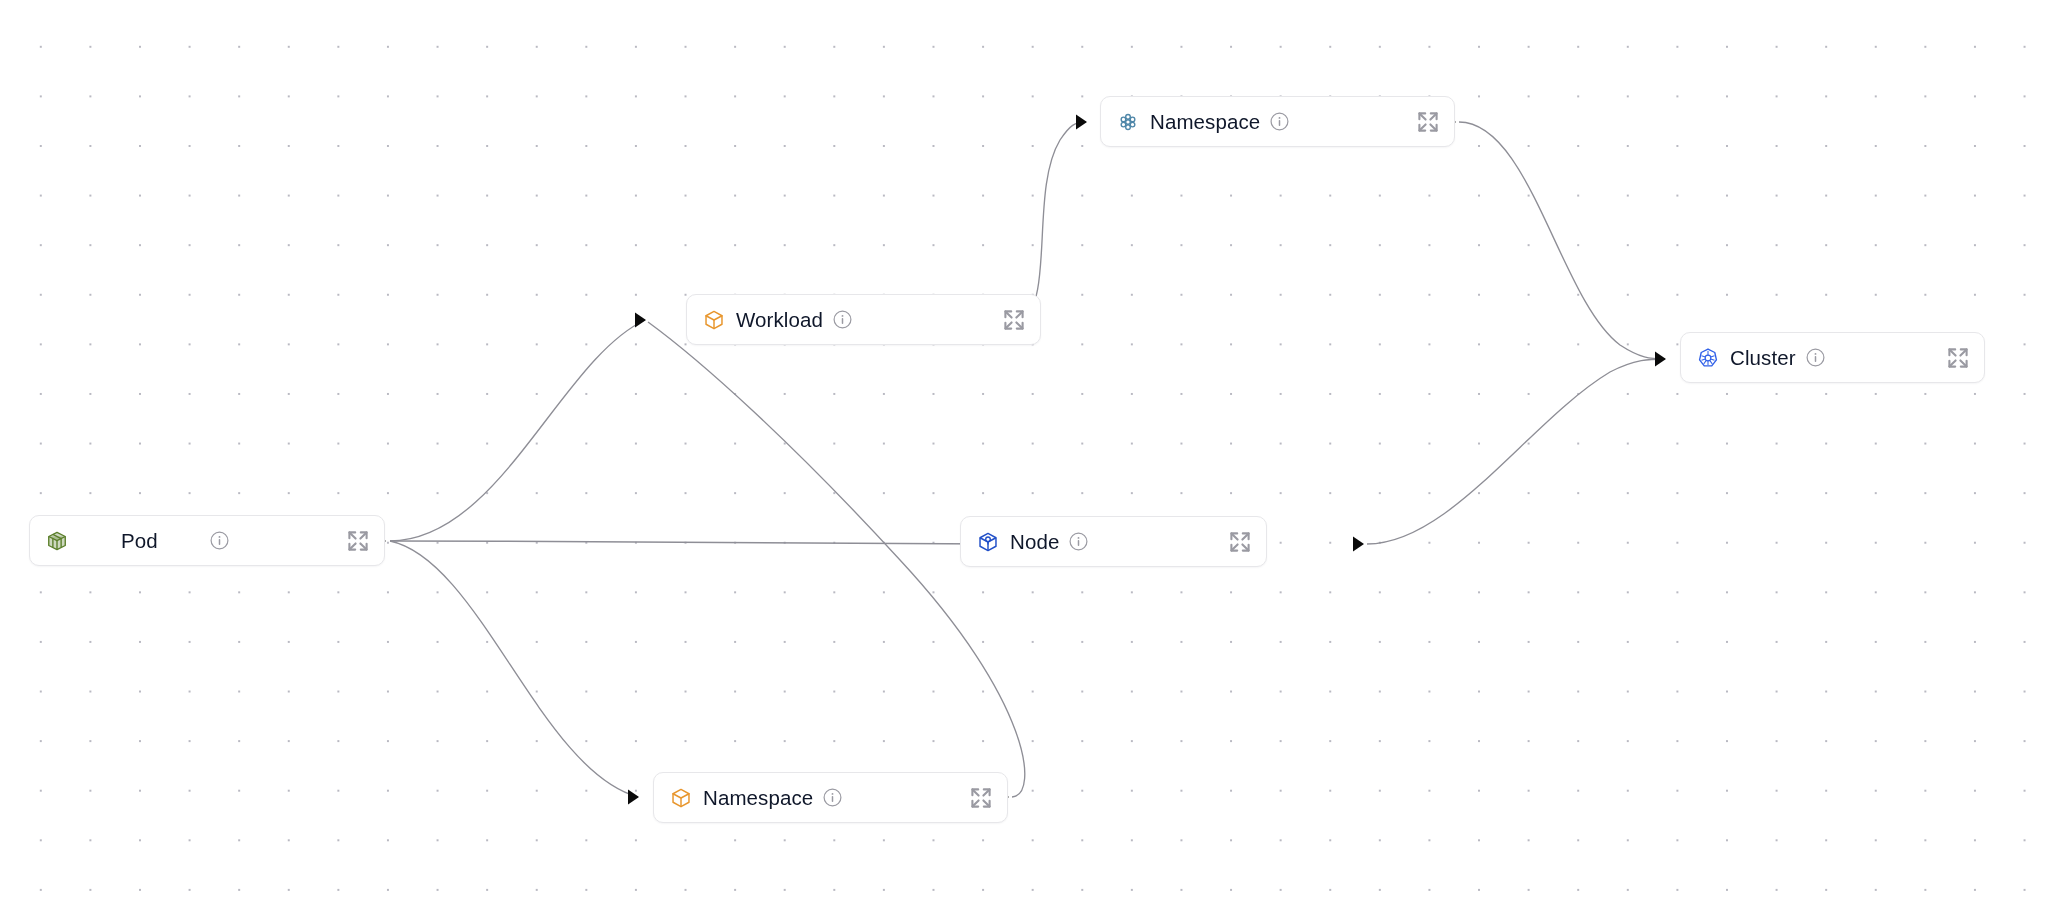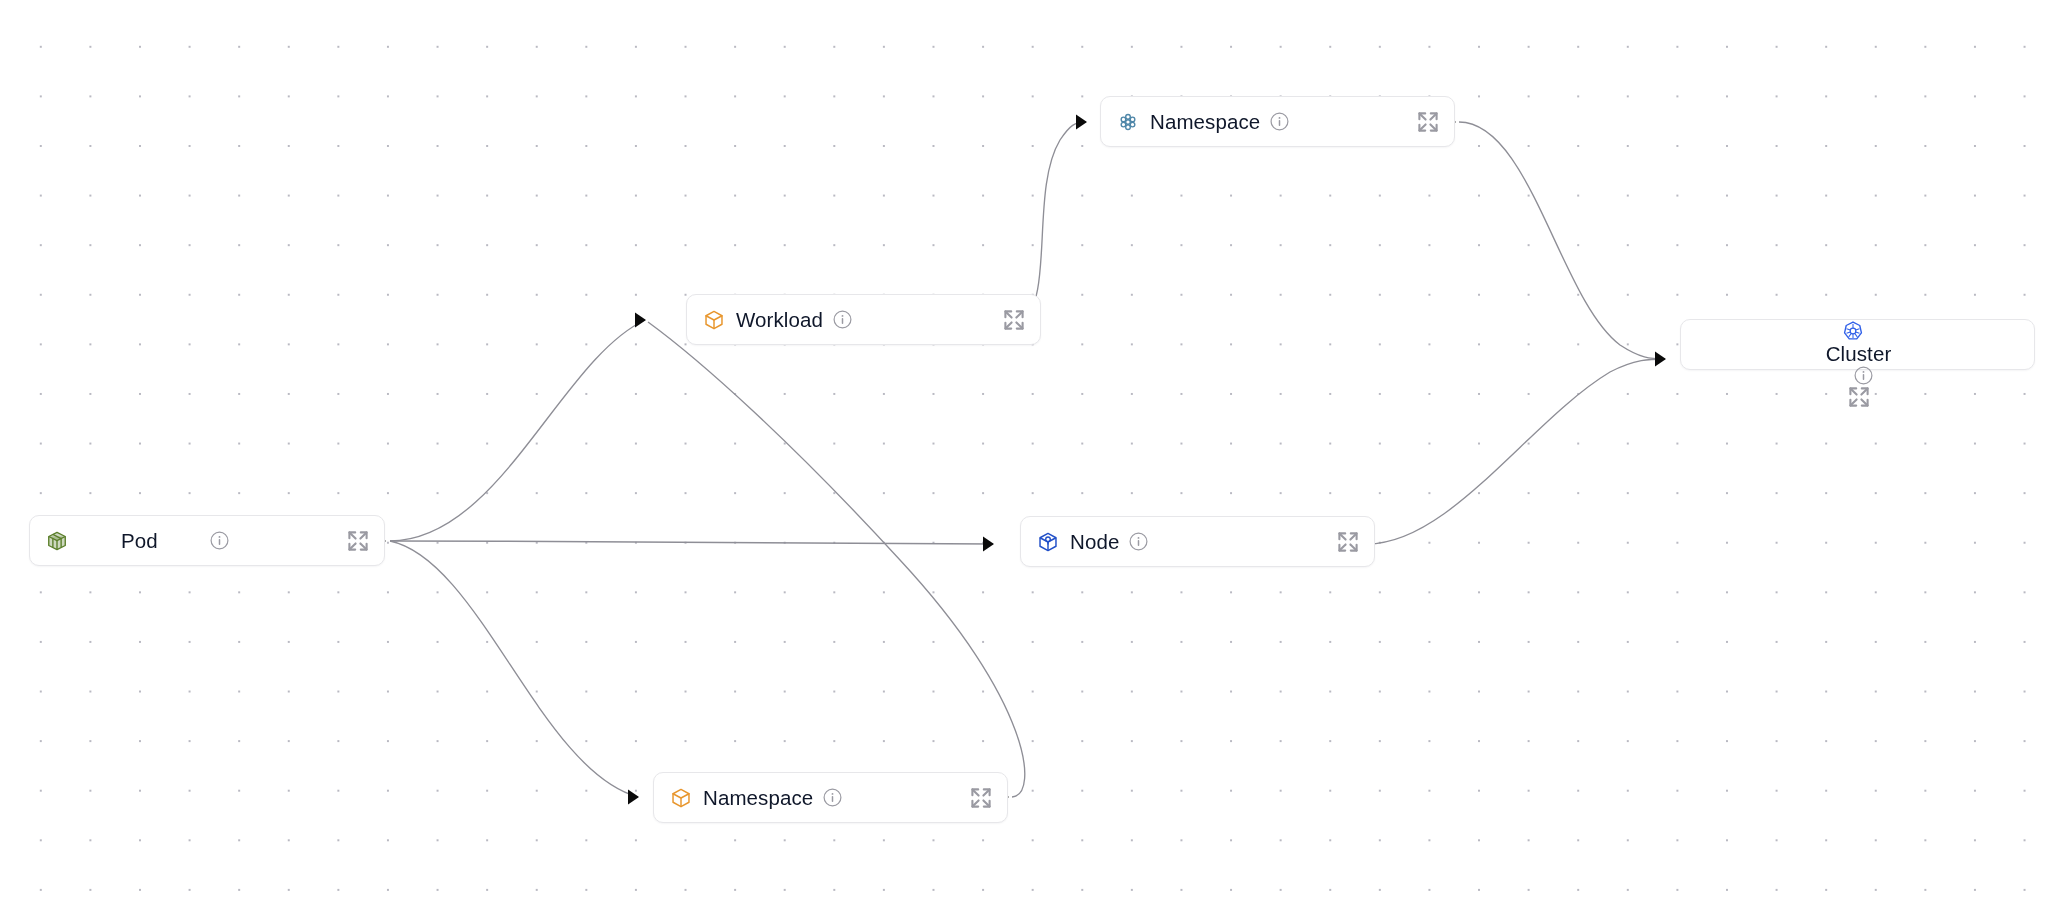--- a/index.html
+++ b/index.html
@@ -240,21 +240,21 @@
         <polyline points="14.8,3.4 20.6,3.4 20.6,9.2"></polyline>
         <line x1="20.6" y1="3.4" x2="14.4" y2="9.6"></line>
         <polyline points="9.2,20.6 3.4,20.6 3.4,14.8"></polyline>
         <line x1="3.4" y1="20.6" x2="9.6" y2="14.4"></line>
         <polyline points="14.8,20.6 20.6,20.6 20.6,14.8"></polyline>
         <line x1="20.6" y1="20.6" x2="14.4" y2="14.4"></line>
       </svg>
     </span>
   </div>
 
-  <div class="node" style="left: 1020px; top: 516px; width: 355px; height: 51px; justify-content: space-between;">
+  <div class="node" style="left: 960px; top: 516px; width: 307px; height: 51px; justify-content: space-between;">
     <span class="node-icon">
           <svg width="22" height="22" viewBox="0 0 24 24" xmlns="http://www.w3.org/2000/svg">
         <g stroke="#2250c8" stroke-width="1.6" stroke-linejoin="round" fill="none">
           <path d="M12 2.7 20.7 7.35v9.3L12 21.3 3.3 16.65v-9.3z"></path>
           <path d="M3.3 7.35 12 12 20.7 7.35"></path>
           <path d="M12 12v9.3"></path>
           <circle cx="12" cy="9.1" r="2.5" stroke-width="1.5"></circle>
           <path d="M12 11.6v3.1" stroke-width="1.5"></path>
         </g>
           </svg>
@@ -275,21 +275,21 @@
         <polyline points="14.8,3.4 20.6,3.4 20.6,9.2"></polyline>
         <line x1="20.6" y1="3.4" x2="14.4" y2="9.6"></line>
         <polyline points="9.2,20.6 3.4,20.6 3.4,14.8"></polyline>
         <line x1="3.4" y1="20.6" x2="9.6" y2="14.4"></line>
         <polyline points="14.8,20.6 20.6,20.6 20.6,14.8"></polyline>
         <line x1="20.6" y1="20.6" x2="14.4" y2="14.4"></line>
       </svg>
     </span>
   </div>
 
-  <div class="node" style="left: 1680px; top: 319px; width: 355px; height: 51px; flex-direction: column;">
+  <div class="node" style="left: 1680px; top: 332px; width: 305px; height: 51px;">
     <span class="node-icon">
           <svg width="22" height="22" viewBox="0 0 24 24" xmlns="http://www.w3.org/2000/svg">
         <g fill="none" stroke="#3060e8" stroke-width="1.5" stroke-linejoin="round">
           <path d="M12 2.2 19.4 6.0 21.2 14.0 16.1 20.6H7.9L2.8 14.0 4.6 6.0z"></path>
           <circle cx="12" cy="12" r="3.1" stroke-width="1.3"></circle>
           <g stroke-width="1.15">
             <path d="M12 4.4v4.5"></path>
             <path d="M12 15.1v4.5"></path>
             <path d="M4.9 9.6 9.2 11.0"></path>
             <path d="M14.8 13.0 19.1 14.4"></path>

